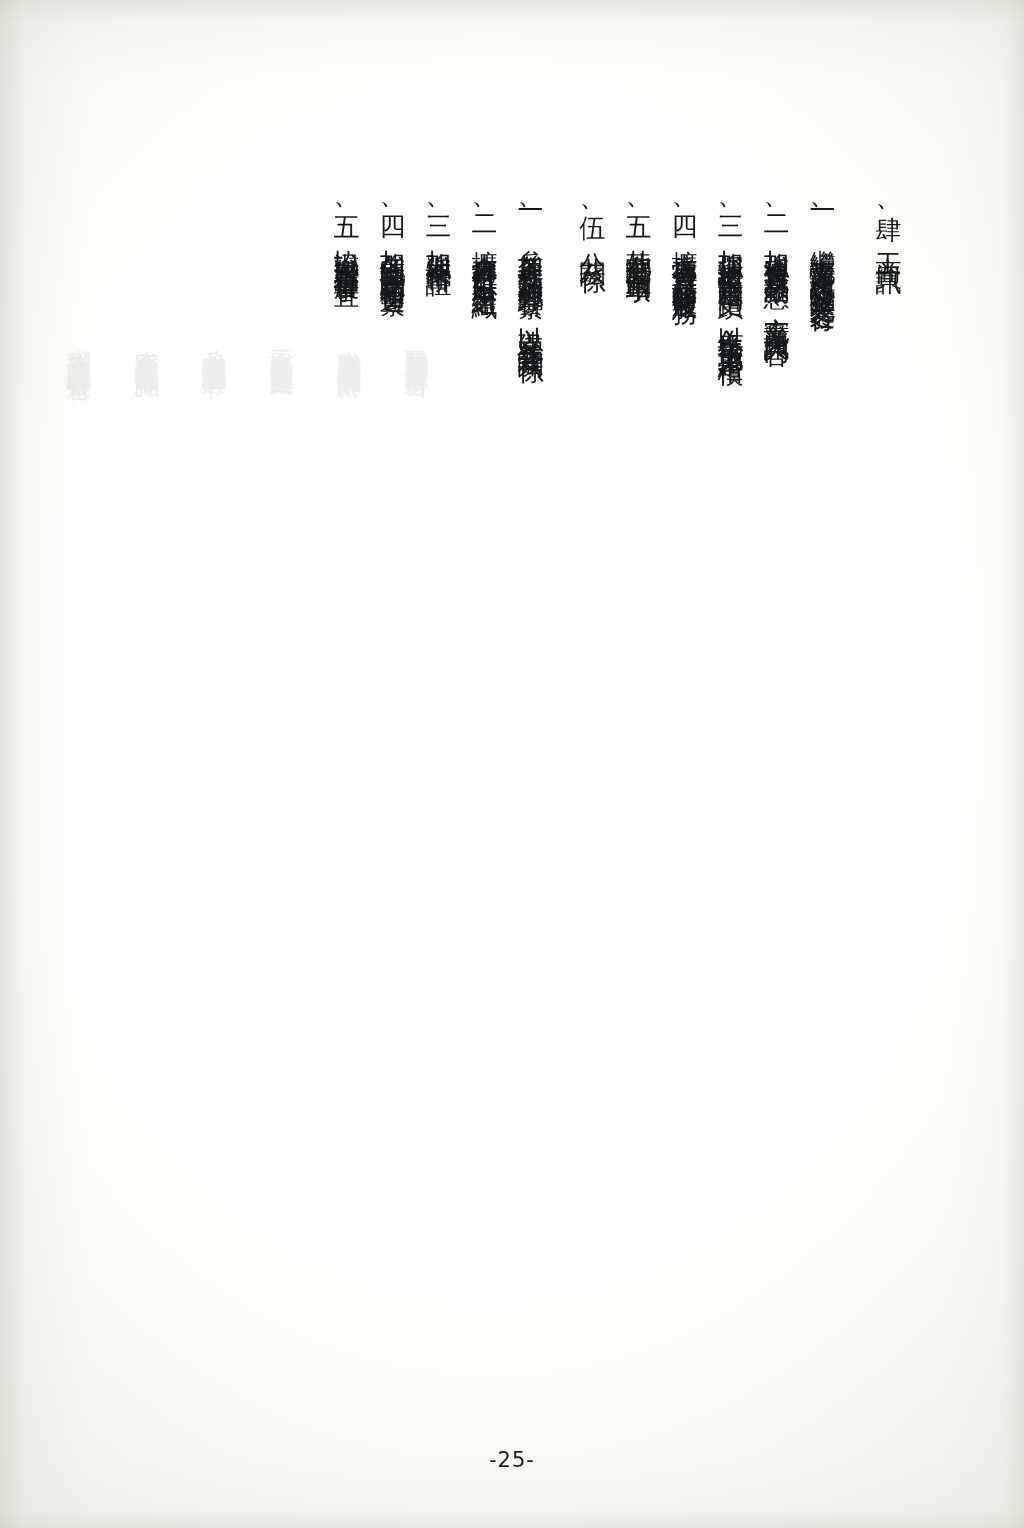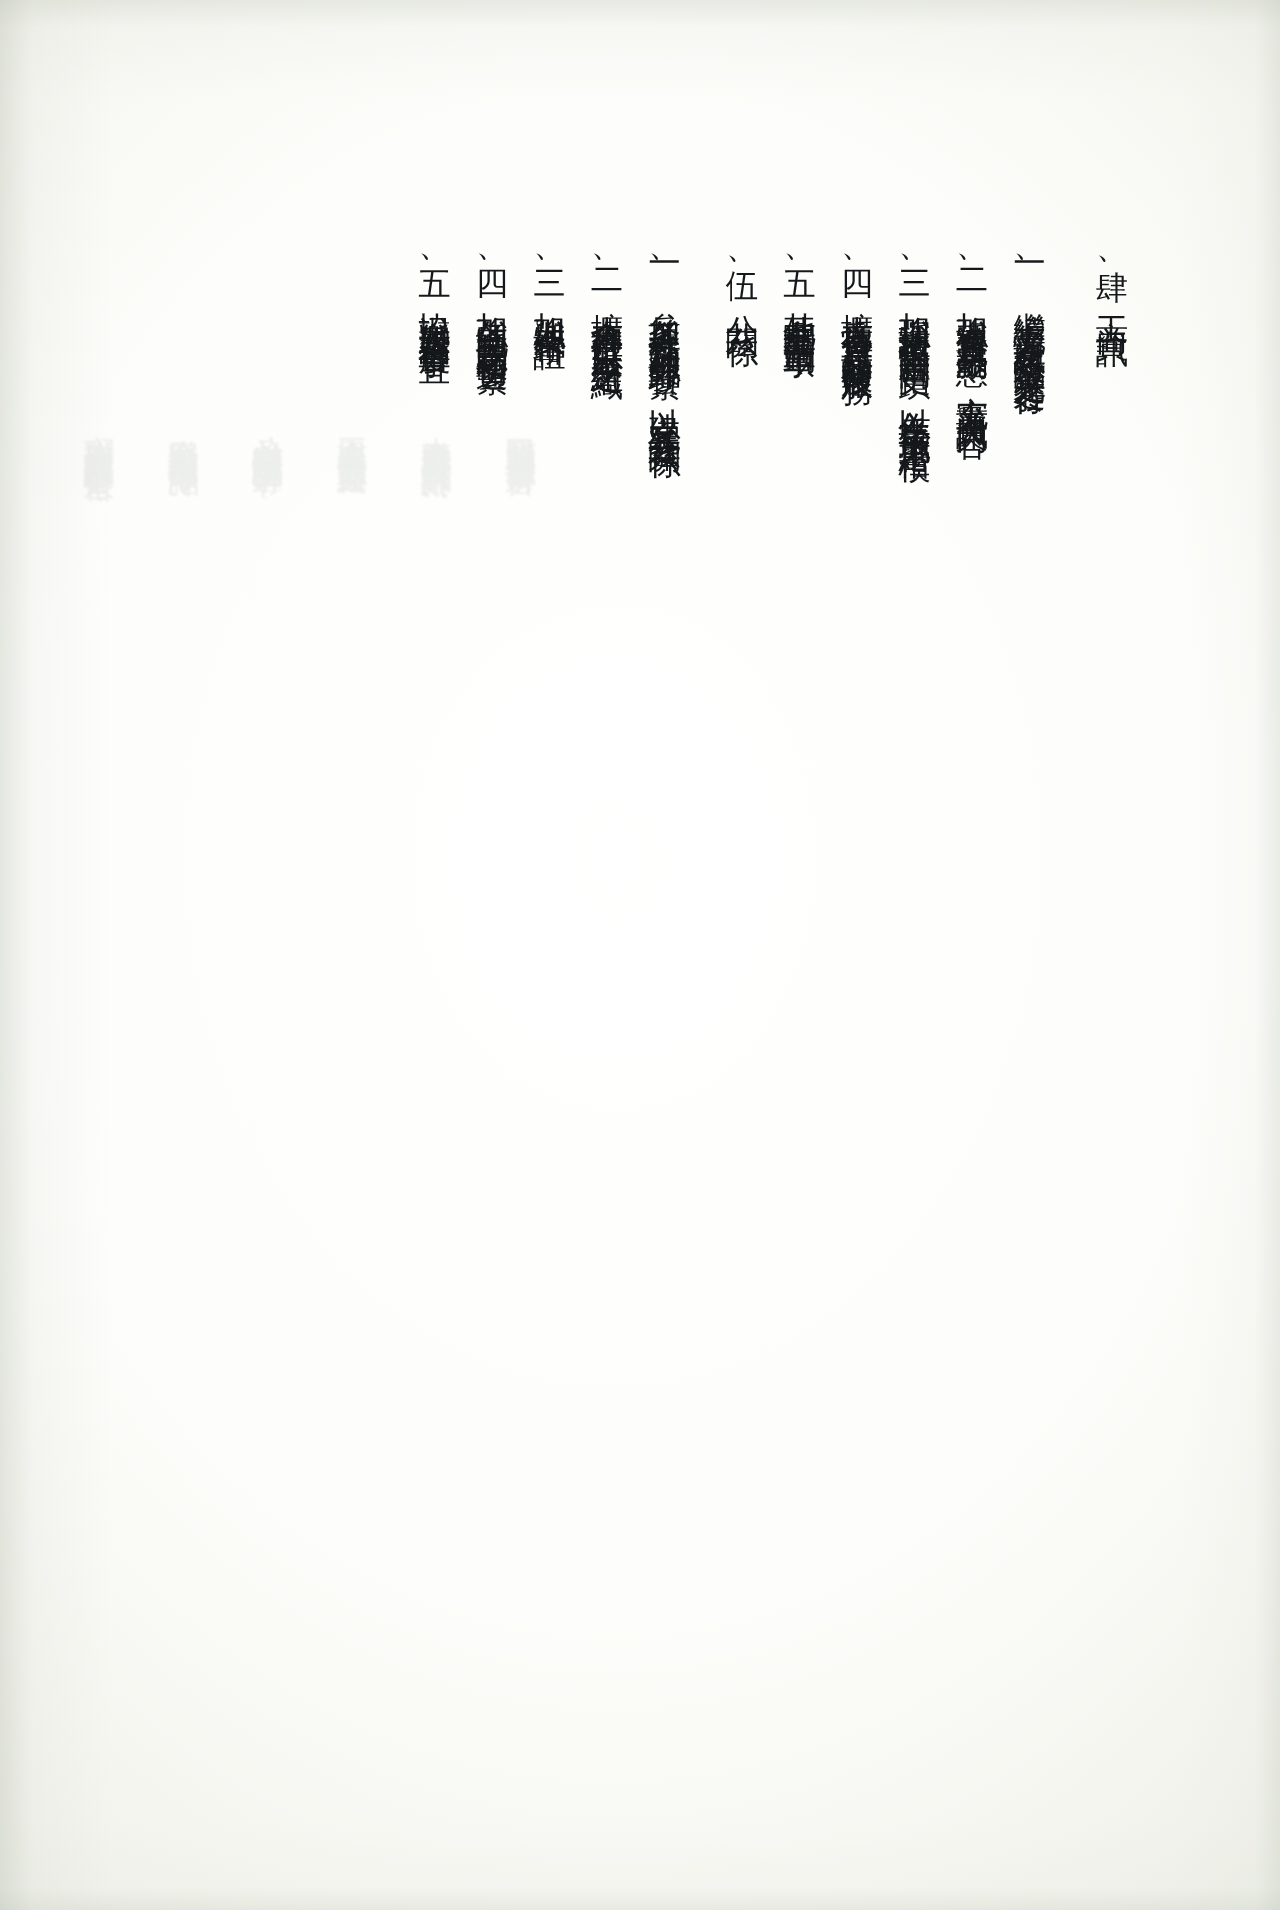--- a/index.html
+++ b/index.html
@@ -125,14 +125,15 @@
     <div class="section-head spacer-col">伍、公共關係</div>
 
     <div class="item">一、參加各項社交活勤加強對外聯繫，以建立完善之公共關係。</div>
     <div class="item">二、擴大會務推行以茁壯本會之組織。</div>
     <div class="item">三、加強與友會聯誼。</div>
     <div class="item">四、加強各地區宗親之間密切連繫。</div>
     <div class="item">五、協辦宗親婚喪喜慶事宜。</div>
 
   </div>
 
+  <div id="page-number">-25-</div>
 
 </div>
 
 </body></html>

